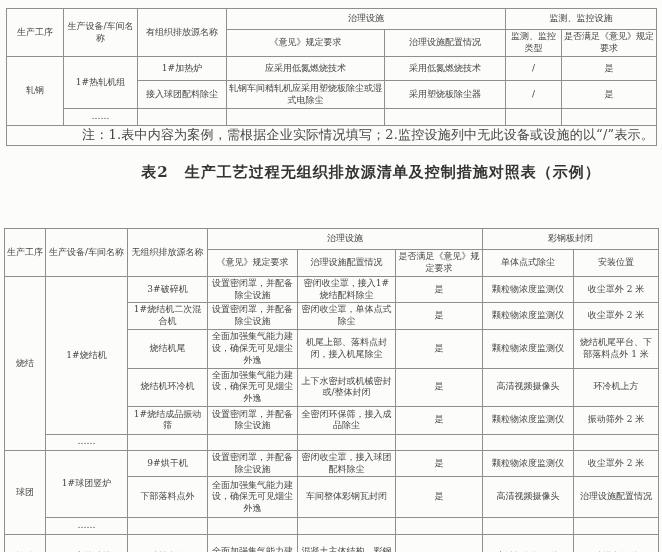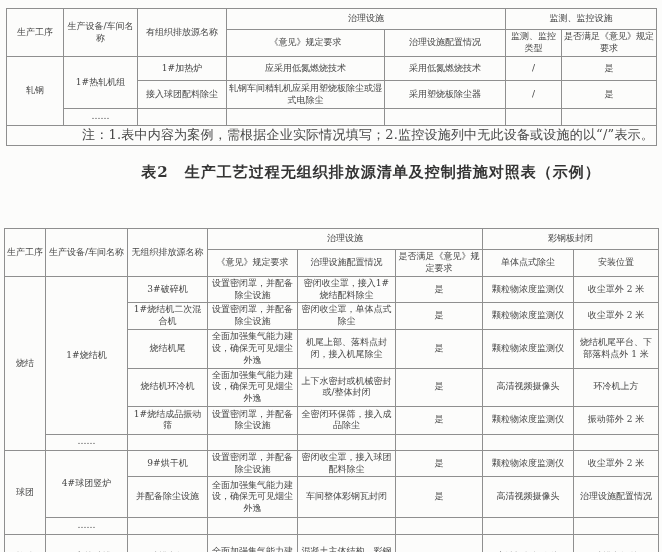--- a/index.html
+++ b/index.html
@@ -176,30 +176,30 @@
       <td>……</td>
       <td></td>
       <td></td>
       <td></td>
       <td></td>
       <td></td>
       <td></td>
     </tr>
     <tr class="b6">
       <td rowspan="3">球团</td>
-      <td rowspan="2">4#球团竖炉</td>
+      <td rowspan="2">1#球团竖炉</td>
       <td>9#烘干机</td>
       <td>设置密闭罩，并配备除尘设施</td>
       <td>密闭收尘罩，接入球团配料除尘</td>
       <td>是</td>
       <td>颗粒物浓度监测仪</td>
       <td>收尘罩外 2 米</td>
     </tr>
     <tr class="b7">
-      <td>并配备除尘设施</td>
+      <td>下部落料点外</td>
       <td>全面加强集气能力建设，确保无可见烟尘外逸</td>
       <td>车间整体彩钢瓦封闭</td>
       <td>是</td>
       <td>高清视频摄像头</td>
       <td>治理设施配置情况</td>
     </tr>
     <tr class="b8">
       <td>……</td>
       <td></td>
       <td></td>

